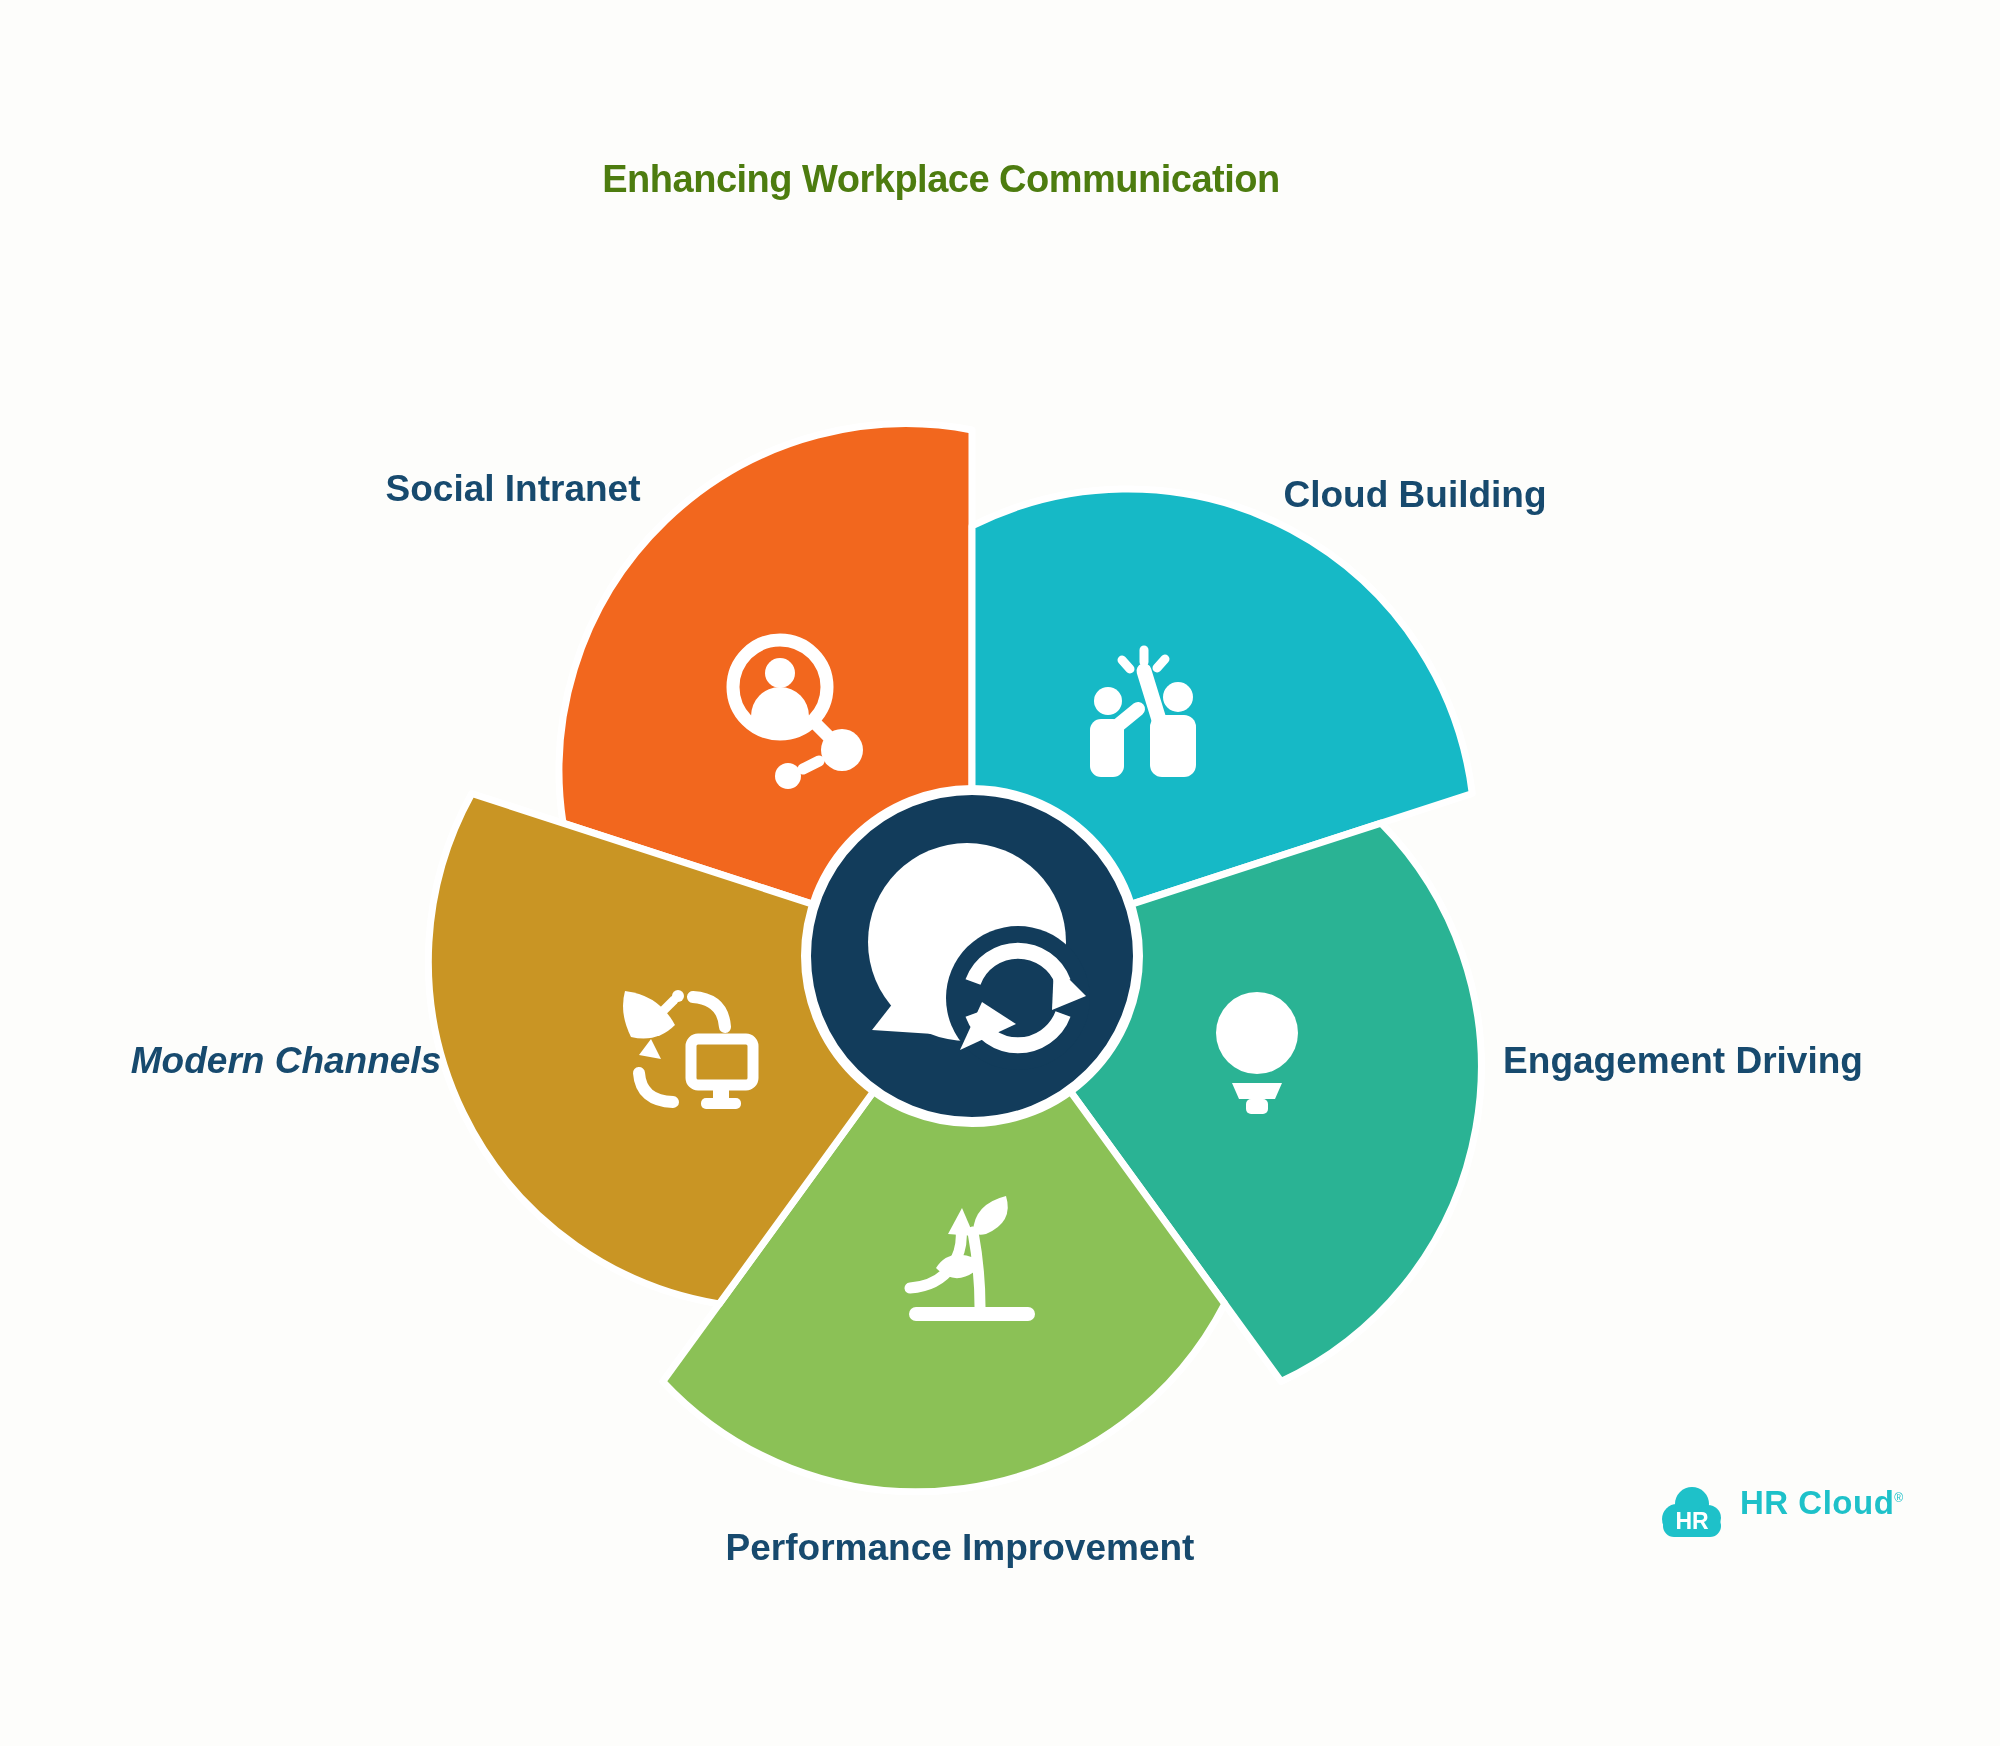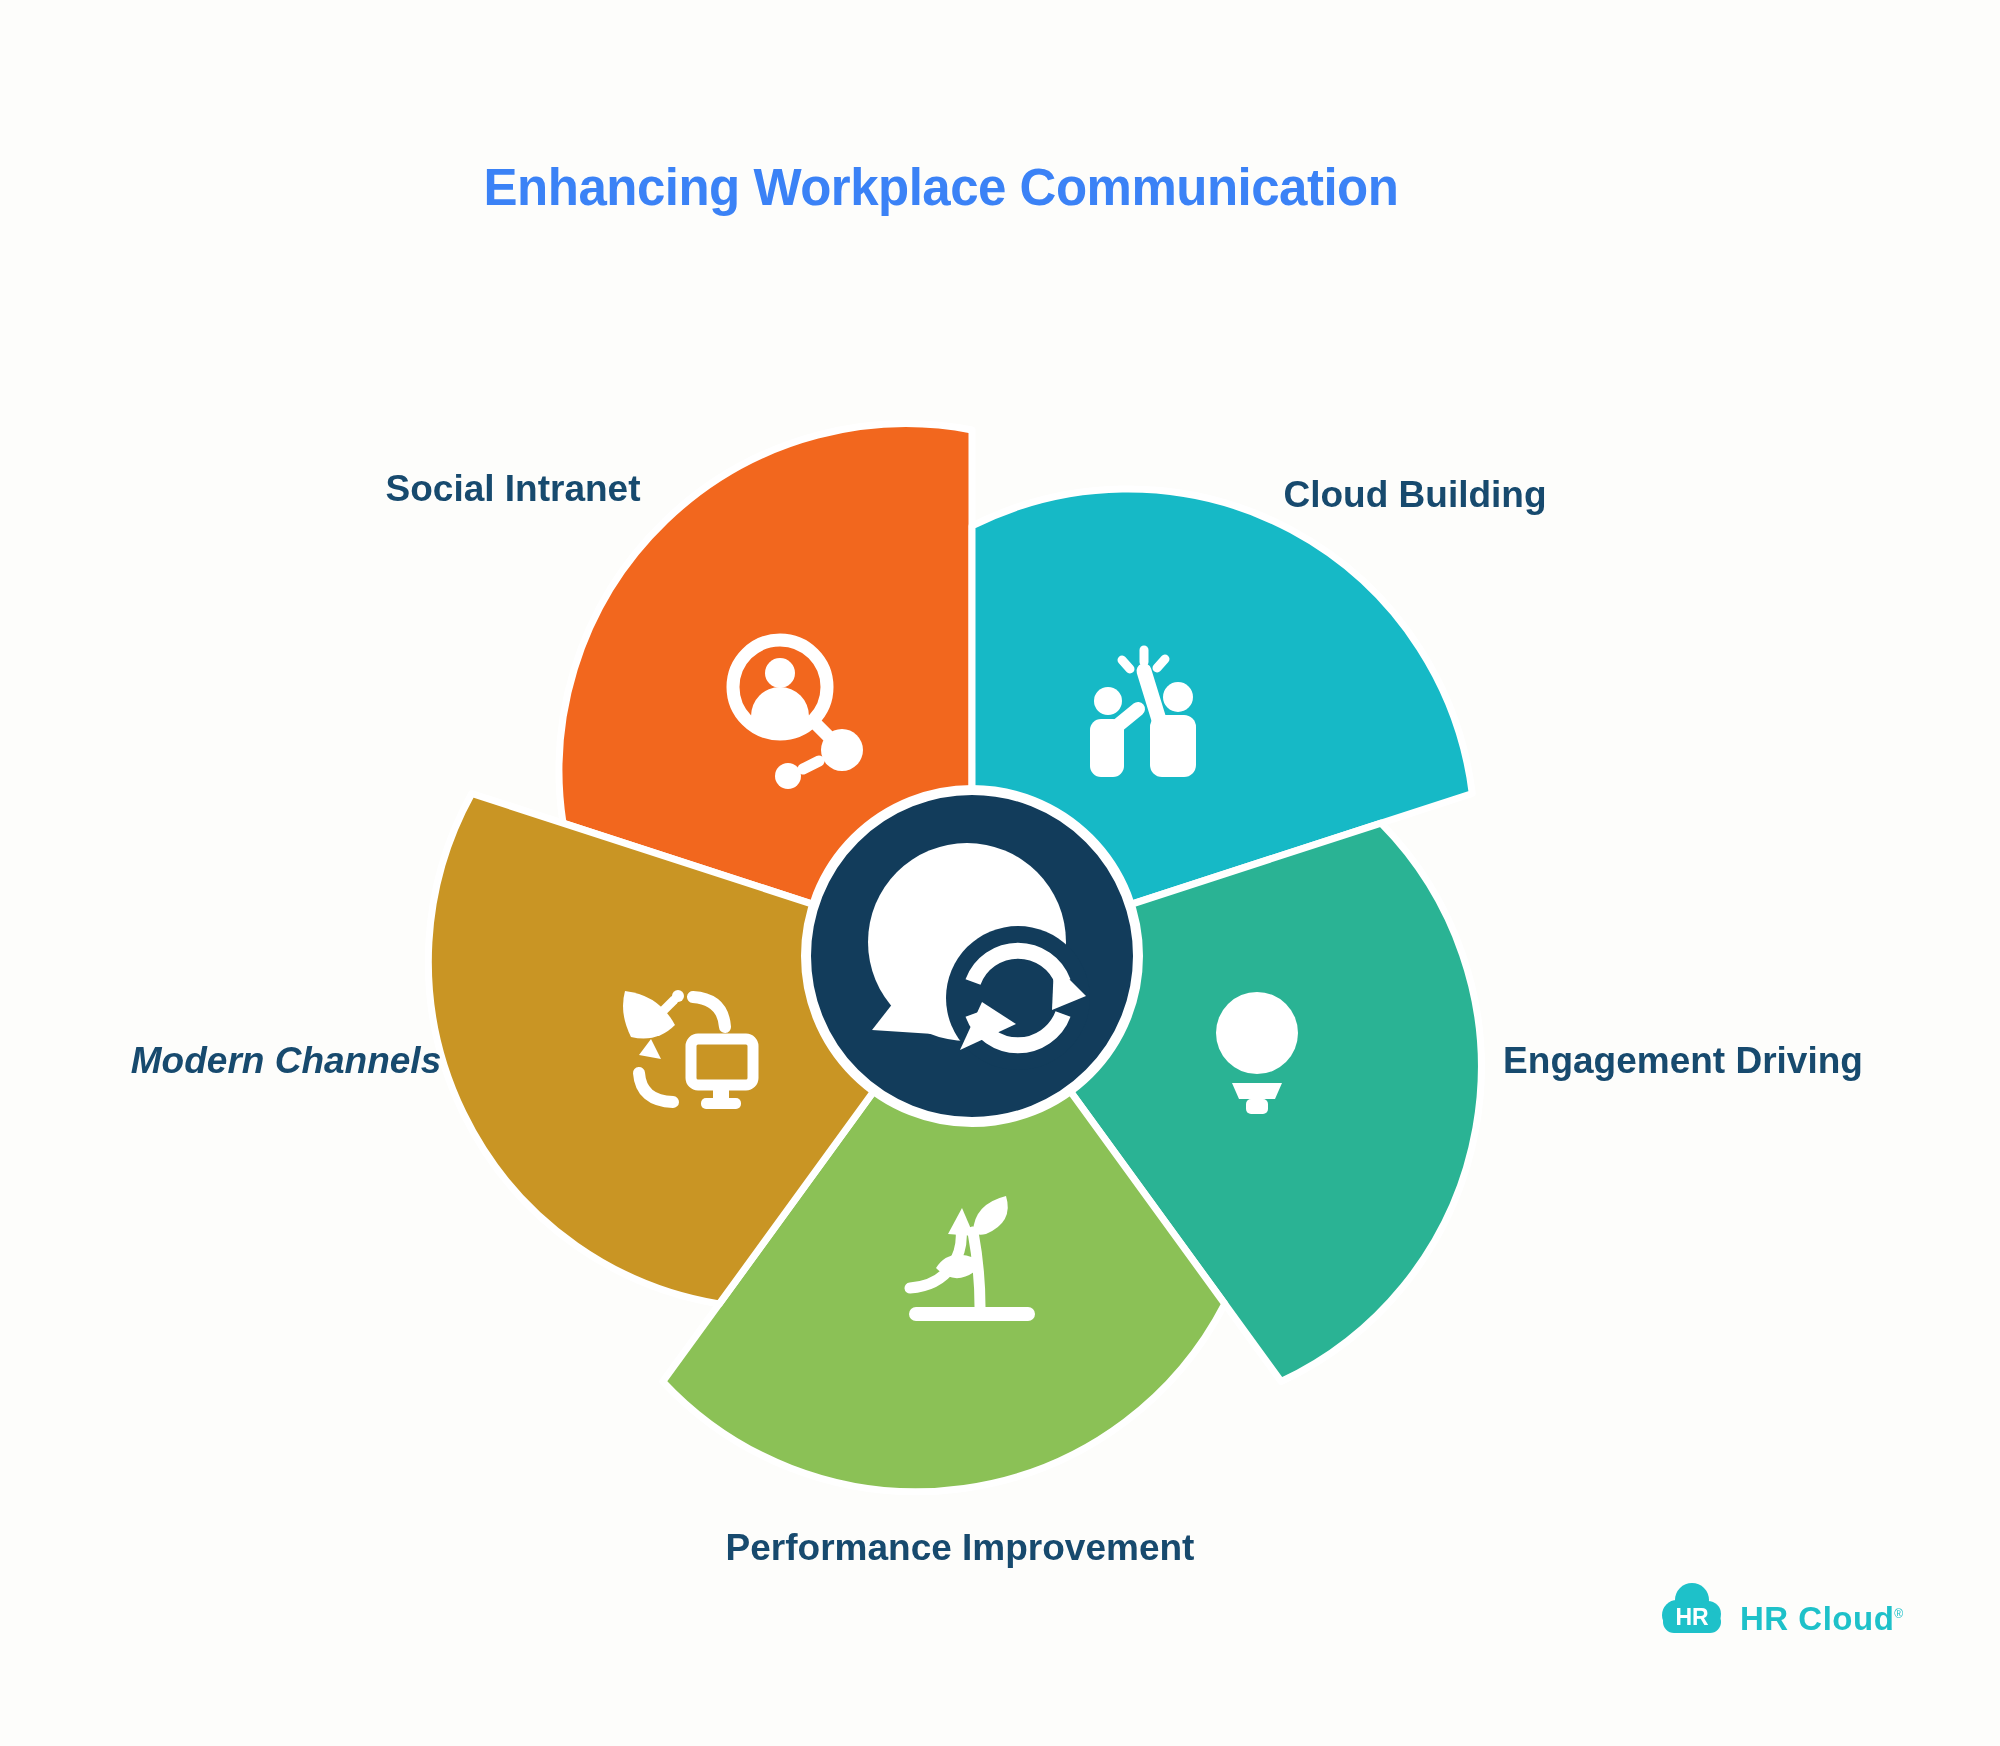--- a/index.html
+++ b/index.html
@@ -7,41 +7,41 @@
     position:relative;
     width:2000px;height:1746px;
     background:#fdfdfb;
     overflow:hidden;
     font-family:"Liberation Sans", sans-serif;
   }
   .page-title{
     position:absolute;
     left:941px;top:158px;
     transform:translateX(-50%);
-    font-size:51px;font-weight:700;
-    color:#3b82f6;
+    font-size:38px;font-weight:700;
+    color:#4d7c0f;
     white-space:nowrap;
     letter-spacing:-0.5px;
   }
   .wheel-svg{position:absolute;left:0;top:0;}
   .seg-label{
     position:absolute;
     transform:translateX(-50%);
     font-size:37px;font-weight:700;
     color:#174a6e;
     white-space:nowrap;
   }
   .lbl-social{left:513px;top:468px;}
   .lbl-trust{left:1415px;top:474px;}
   .lbl-engagement{left:1683px;top:1040px;}
   .lbl-performance{left:960px;top:1527px;}
   .lbl-modern{left:286px;top:1040px;font-style:italic;}
   .logo{
-    position:absolute;left:1656px;top:1580px;
-    display:flex;align-items:flex-end;
+    position:absolute;left:1656px;top:1484px;
+    display:flex;align-items:flex-start;
   }
   .logo-word{
     margin-left:14px;
     font-size:33px;font-weight:700;
     color:#1ec1c9;
     letter-spacing:0.5px;
     white-space:nowrap;
   }
   .logo-word sup{font-size:12px;font-weight:400;vertical-align:super;}
 </style>

